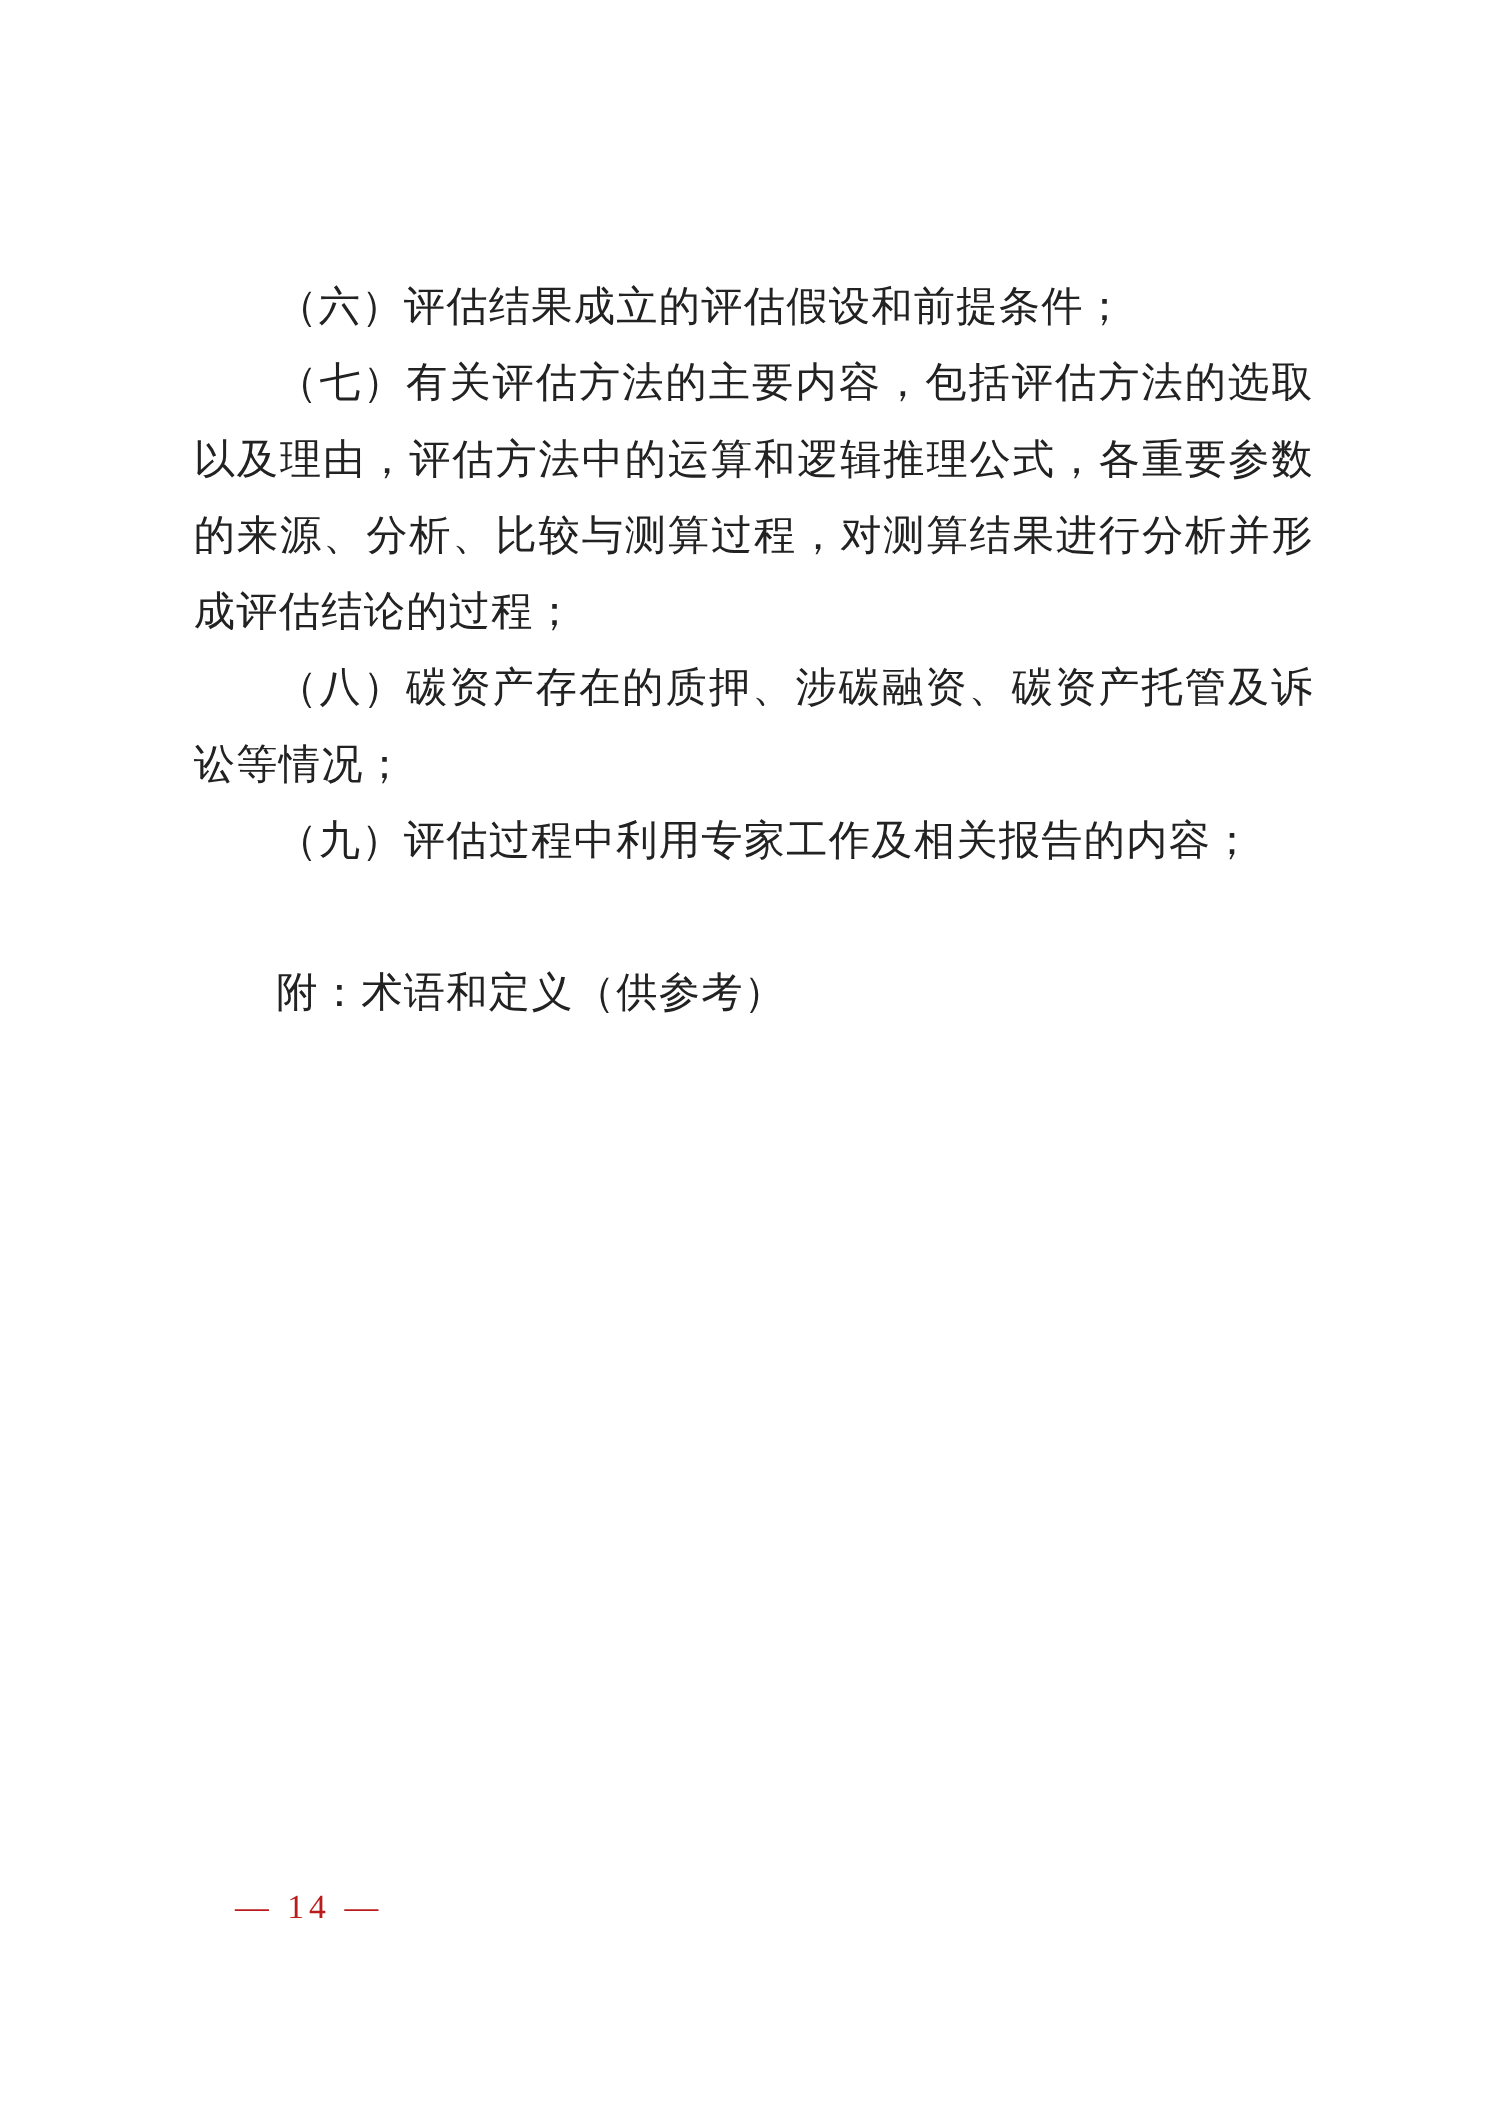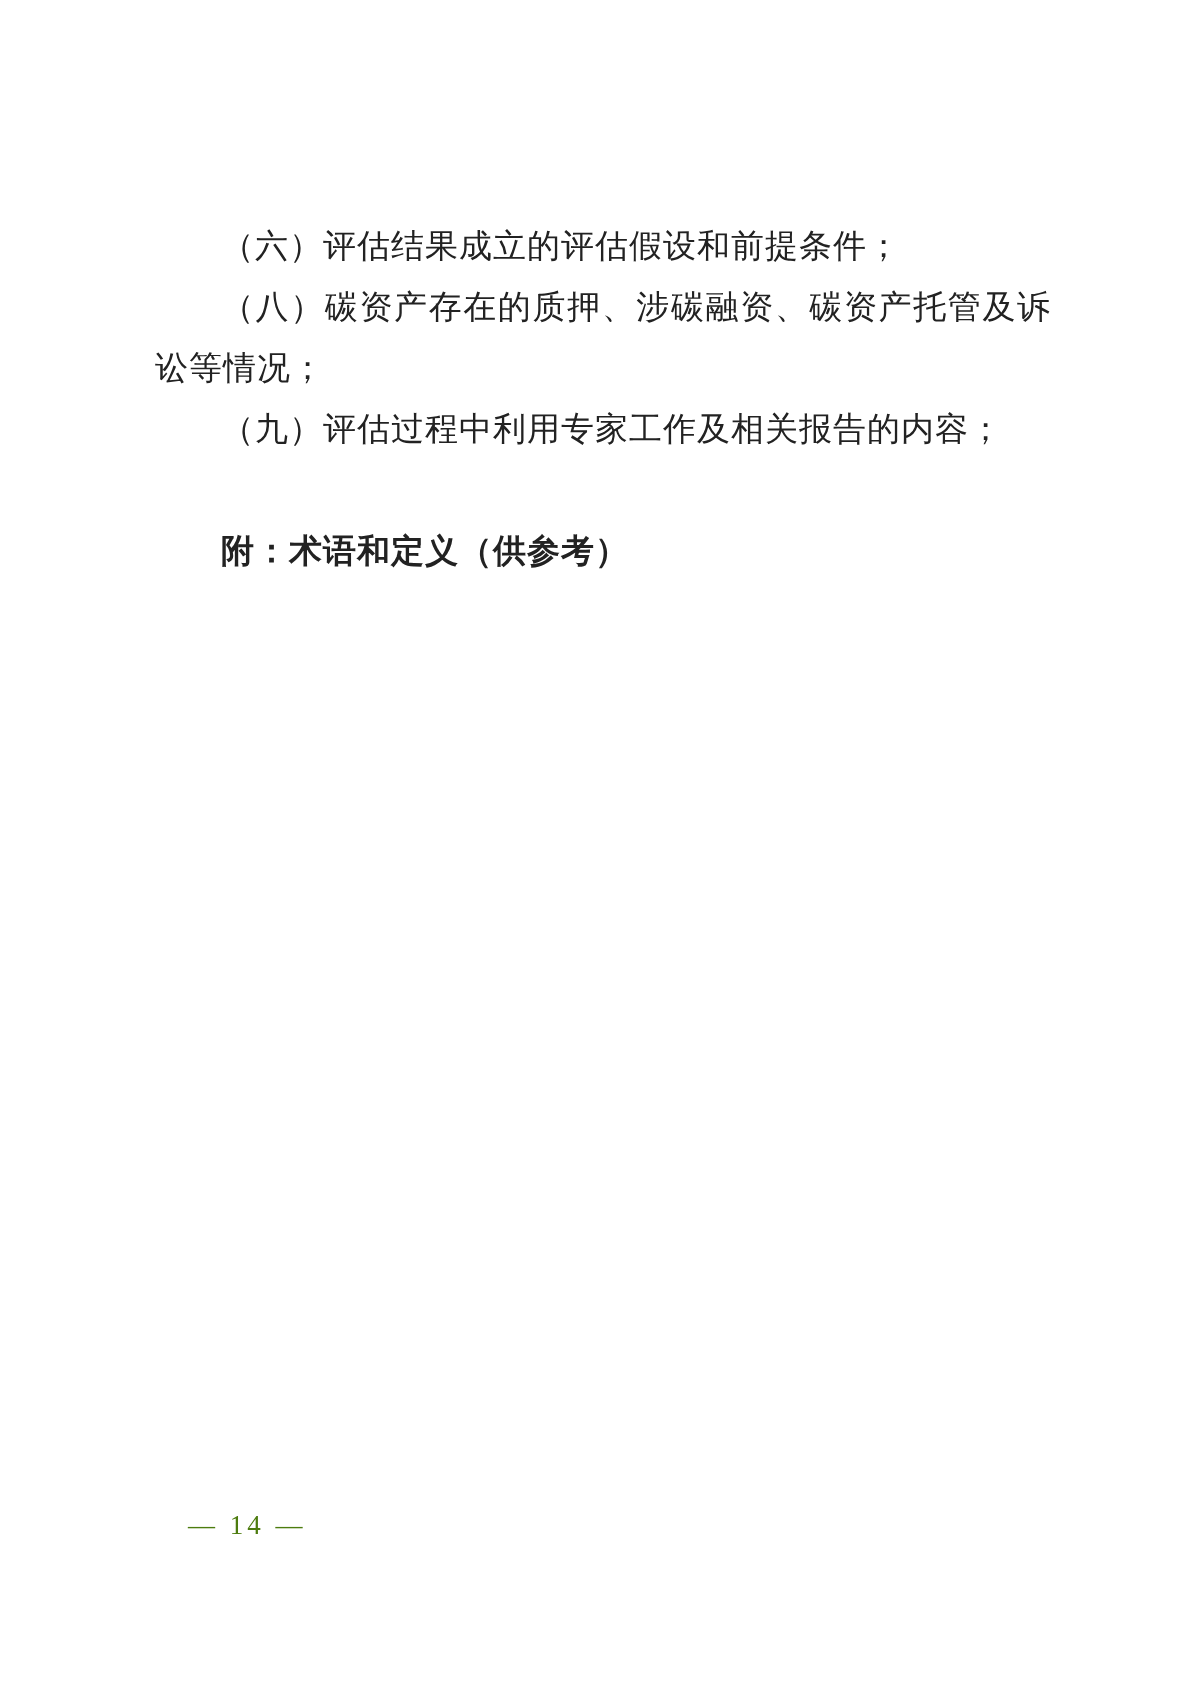--- a/index.html
+++ b/index.html
@@ -27,37 +27,37 @@
     text-justify: inter-character;
     letter-spacing: 1px;
   }
   .content p {
     margin: 0;
     padding: 0;
     text-indent: 2em;
   }
   .attachment {
     margin-top: 61px !important;
-    font-weight: bold;
   }
   .footer {
     position: absolute;
     left: 188px;
     top: 1508px;
     font-size: 27px;
     line-height: 34px;
-    color: #4d7c0f;
+    color: #b91c1c;
     letter-spacing: 4px;
     font-family: "Liberation Serif", "DejaVu Serif", serif;
   }
 </style>
 </head>
 <body>
 
 <div class="page">
   <div class="content">
     <p>（六）评估结果成立的评估假设和前提条件；</p>
+    <p>（七）有关评估方法的主要内容，包括评估方法的选取以及理由，评估方法中的运算和逻辑推理公式，各重要参数的来源、分析、比较与测算过程，对测算结果进行分析并形成评估结论的过程；</p>
     <p>（八）碳资产存在的质押、涉碳融资、碳资产托管及诉讼等情况；</p>
     <p>（九）评估过程中利用专家工作及相关报告的内容；</p>
     <p class="attachment">附：术语和定义（供参考）</p>
   </div>
   <div class="footer">— 14 —</div>
 </div>
 
 </body></html>

